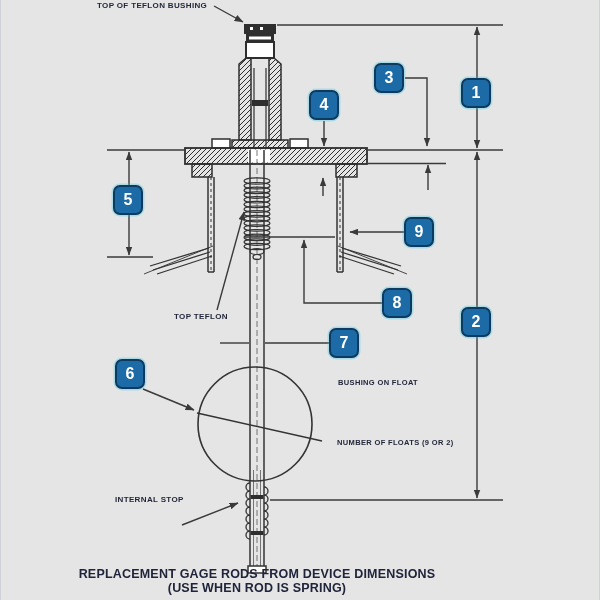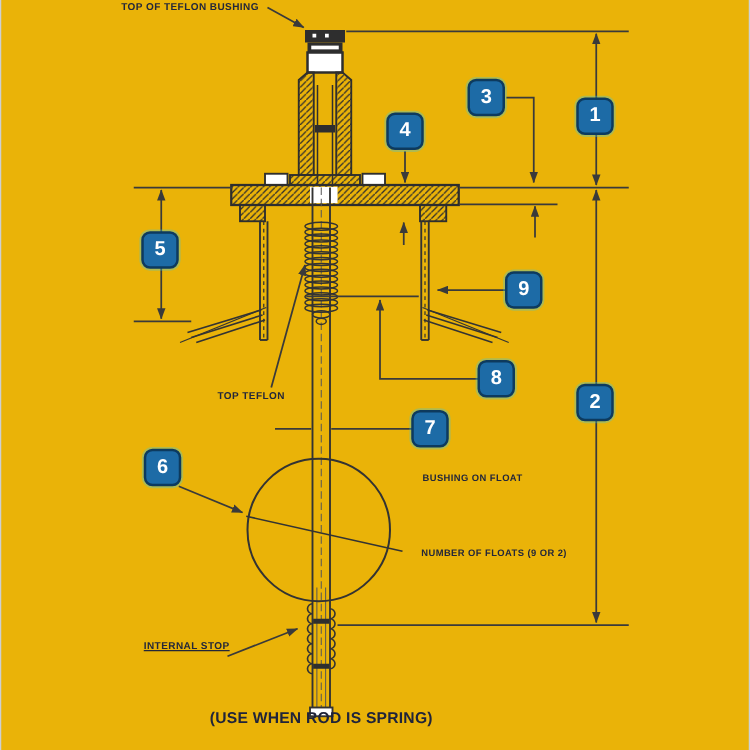--- a/index.html
+++ b/index.html
@@ -1,17 +1,17 @@
 <!DOCTYPE html>
 <html><head>
 <meta charset="utf-8">
 <style>
   html,body{margin:0;padding:0;background:#ffffff;}
   .stage{
-    position:relative;width:600px;height:600px;background:#eab308;overflow:hidden;
+    position:relative;width:600px;height:600px;background:#e5e5e5;overflow:hidden;
     font-family:"Liberation Sans", sans-serif;
   }
   .edge{position:absolute;top:0;bottom:0;width:1px;background:#cdd0d4;}
   .edge.left{left:0;} .edge.right{right:0;}
   svg.diagram{position:absolute;left:0;top:0;z-index:1;}
   .label{
     position:absolute;z-index:3;font-weight:bold;font-size:7.5px;
     letter-spacing:0.35px;color:#23273a;white-space:nowrap;
   }
   .label.big{font-size:8px;}
@@ -164,28 +164,29 @@
       <path d="M214,6 L243,22" marker-end="url(#ah)"></path>
       <path d="M217,310 L244,212" marker-end="url(#ah)"></path>
       <path d="M182,525 L238,503" marker-end="url(#ah)"></path>
     </g>
   </svg>
 
   <div class="label big" style="left: 97px; top: 1px; color: rgb(35, 39, 58);">TOP OF TEFLON BUSHING</div>
   <div class="label big" style="left: 174px; top: 312px; color: rgb(35, 39, 58);">TOP TEFLON</div>
   <div class="label" style="left: 338px; top: 378px; color: rgb(35, 39, 58);">BUSHING ON FLOAT</div>
   <div class="label" style="left: 337px; top: 438px; color: rgb(35, 39, 58);">NUMBER OF FLOATS (9 OR 2)</div>
-  <div class="label big" style="left: 115px; top: 512px; color: rgb(35, 39, 58); text-decoration: underline;">INTERNAL STOP</div>
+  <div class="label big" style="left: 115px; top: 495px; color: rgb(35, 39, 58);">INTERNAL STOP</div>
 
   <div class="callout" style="left: 461px; top: 78px; background: rgb(29, 107, 166); border-color: rgb(13, 58, 94); color: rgb(255, 255, 255); box-shadow: rgba(53, 200, 232, 0.333) 0px 0px 0px 1.5px;">1</div>
   <div class="callout" style="left: 461px; top: 307px; background: rgb(29, 107, 166); border-color: rgb(13, 58, 94); color: rgb(255, 255, 255); box-shadow: rgba(53, 200, 232, 0.333) 0px 0px 0px 1.5px;">2</div>
   <div class="callout" style="left: 374px; top: 63px; background: rgb(29, 107, 166); border-color: rgb(13, 58, 94); color: rgb(255, 255, 255); box-shadow: rgba(53, 200, 232, 0.333) 0px 0px 0px 1.5px;">3</div>
   <div class="callout" style="left: 309px; top: 90px; background: rgb(29, 107, 166); border-color: rgb(13, 58, 94); color: rgb(255, 255, 255); box-shadow: rgba(53, 200, 232, 0.333) 0px 0px 0px 1.5px;">4</div>
   <div class="callout" style="left: 113px; top: 185px; background: rgb(29, 107, 166); border-color: rgb(13, 58, 94); color: rgb(255, 255, 255); box-shadow: rgba(53, 200, 232, 0.333) 0px 0px 0px 1.5px;">5</div>
   <div class="callout" style="left: 115px; top: 359px; background: rgb(29, 107, 166); border-color: rgb(13, 58, 94); color: rgb(255, 255, 255); box-shadow: rgba(53, 200, 232, 0.333) 0px 0px 0px 1.5px;">6</div>
   <div class="callout" style="left: 329px; top: 328px; background: rgb(29, 107, 166); border-color: rgb(13, 58, 94); color: rgb(255, 255, 255); box-shadow: rgba(53, 200, 232, 0.333) 0px 0px 0px 1.5px;">7</div>
   <div class="callout" style="left: 382px; top: 288px; background: rgb(29, 107, 166); border-color: rgb(13, 58, 94); color: rgb(255, 255, 255); box-shadow: rgba(53, 200, 232, 0.333) 0px 0px 0px 1.5px;">8</div>
   <div class="callout" style="left: 404px; top: 217px; background: rgb(29, 107, 166); border-color: rgb(13, 58, 94); color: rgb(255, 255, 255); box-shadow: rgba(53, 200, 232, 0.333) 0px 0px 0px 1.5px;">9</div>
 
   <div class="title-block">
+    <div>REPLACEMENT GAGE RODS FROM DEVICE DIMENSIONS</div>
     <div>(USE WHEN ROD IS SPRING)</div>
   </div>
 </div>
 
 </body></html>

